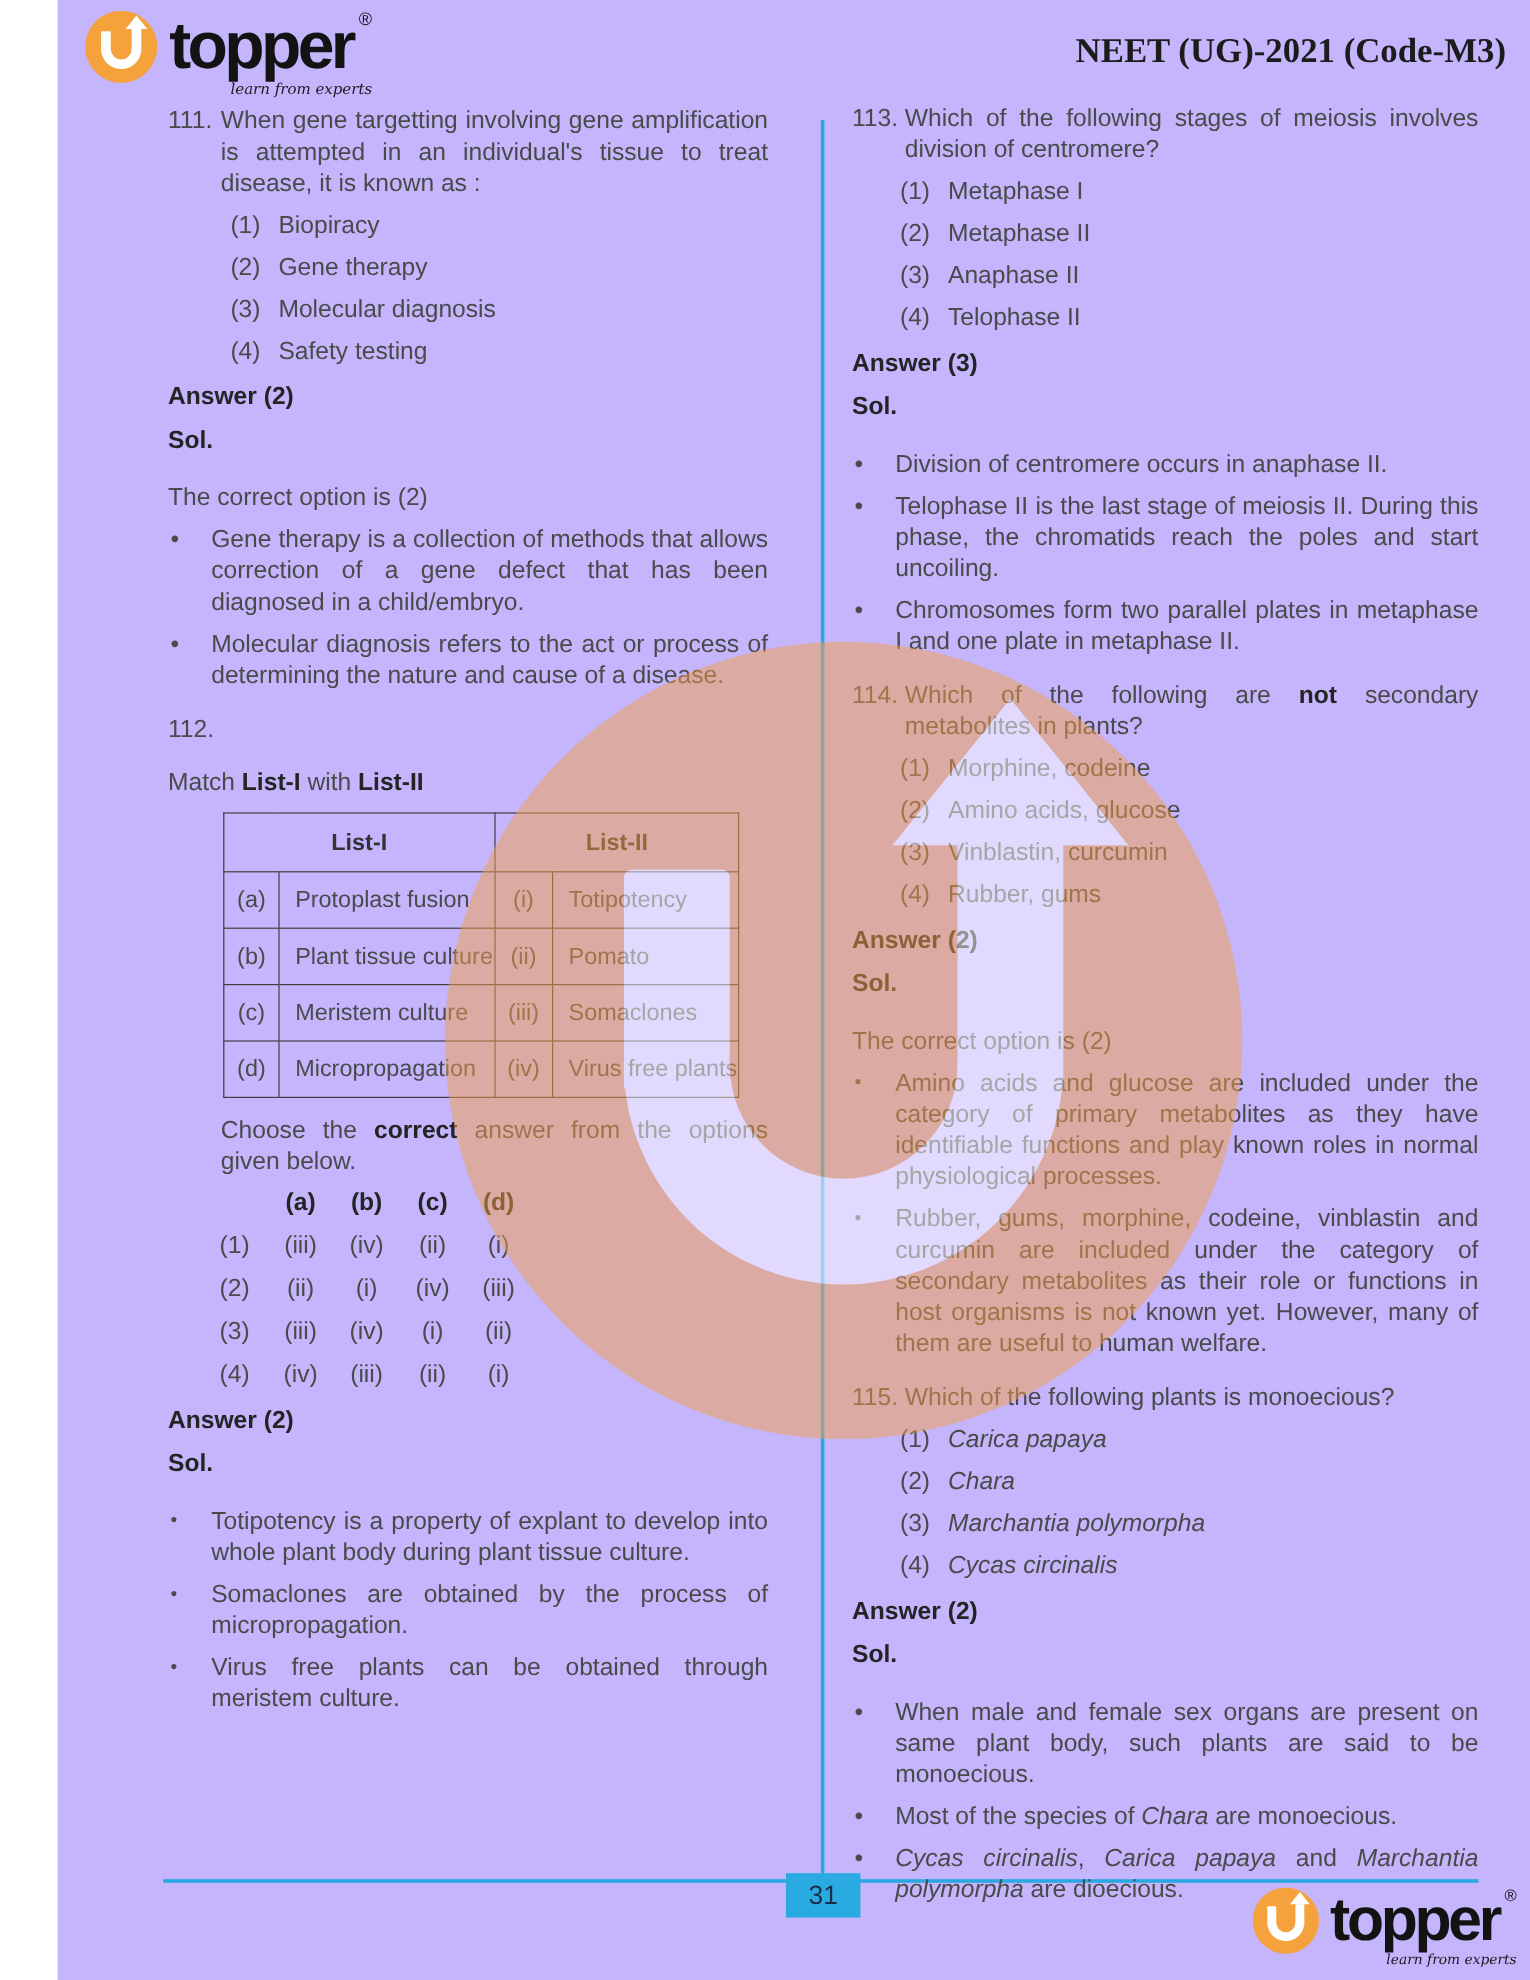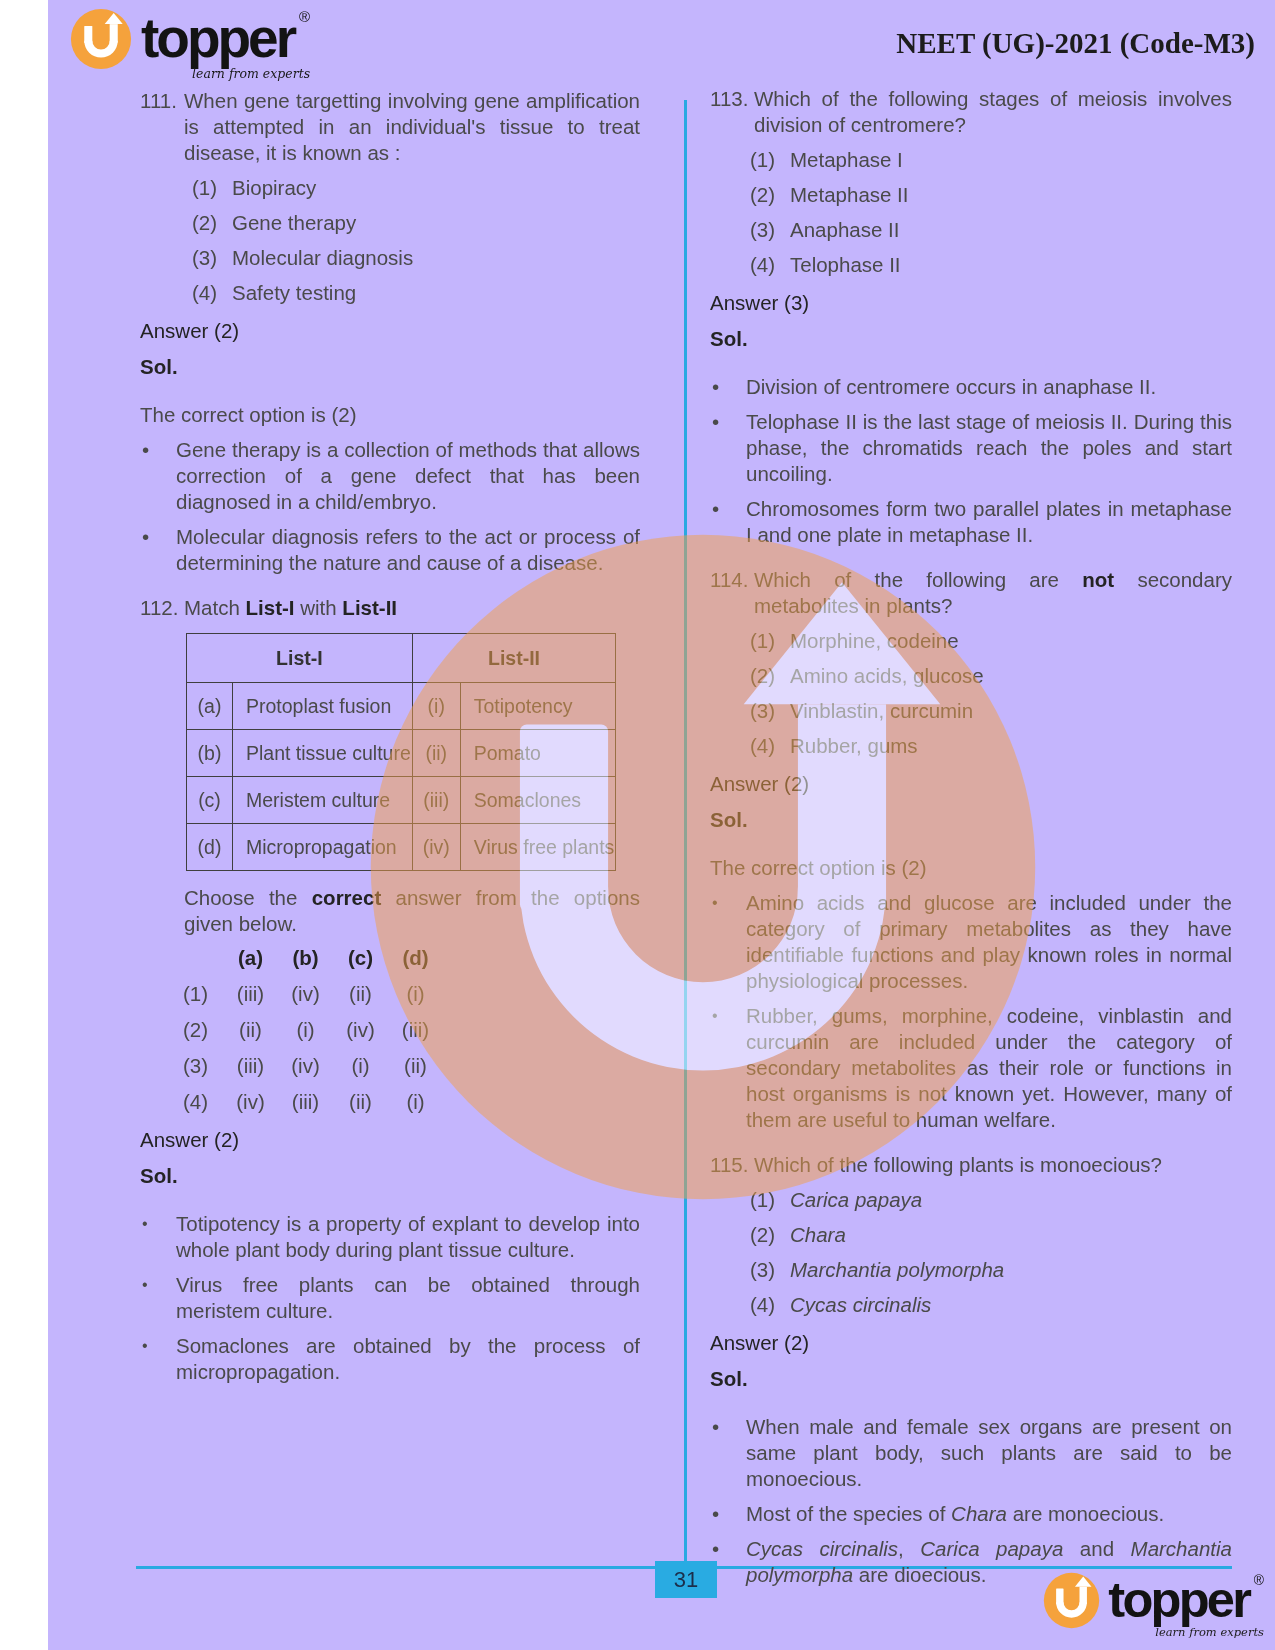--- a/index.html
+++ b/index.html
@@ -33,21 +33,21 @@
   .colL{position:absolute;left:92px;top:88px;width:500px;z-index:2;}
   .colR{position:absolute;left:662px;top:86px;width:522px;z-index:2;}
   
   .q{display:flex;margin-bottom:8px;}
   .qno{flex:0 0 44px;}
   .qtx{flex:1;text-align:justify;}
   .opt{display:flex;margin:9px 0 9px 52px;}
   .colR .opt{margin-left:40px;}
   .optn{flex:0 0 40px;}
   .optt{flex:1;}
-  .ans{font-weight:normal;color:#242424;margin:12px 0 10px;}
+  .ans{font-weight:bold;color:#242424;margin:12px 0 10px;}
   .sol{display:flex;margin-bottom:4px;flex-direction:column;}
   .sol-label{flex:0 0 48px;font-weight:bold;color:#242424;}
   .sol-body{flex:1;}
   .intro{margin-bottom:9px;}
   .bullet{position:relative;padding-left:36px;text-align:justify;margin-bottom:9px;}
   .bullet::before{content:"\2022";position:absolute;left:2px;top:0;}
   .sm::before{font-size:16px;}
   .b{font-weight:bold;color:#242424;}
   .i{font-style:italic;}
   
@@ -143,21 +143,21 @@
     <div class="ans">Answer (2)</div>
     <div class="sol">
       <span class="sol-label">Sol.</span>
       <div class="sol-body">
         <div class="intro">The correct option is (2)</div>
         <div class="bullet">Gene therapy is a collection of methods that allows correction of a gene defect that has been diagnosed in a child/embryo.</div>
         <div class="bullet">Molecular diagnosis refers to the act or process of determining the nature and cause of a disease.</div>
       </div>
     </div>
 
-    <div class="q" style="margin-top:10px;">
+    <div class="q" style="margin-top:10px;flex-direction:column;">
       <span class="qno">112.</span>
       <span class="qtx">
         <span>Match </span><span class="b">List-I</span><span> with </span><span class="b">List-II</span>
       </span>
     </div>
 
     <table class="mtable">
       <colgroup>
           <col style="width:46px">
           <col style="width:170px">
@@ -239,22 +239,22 @@
         <span>(ii)</span>
         <span>(i)</span>
       </div>
     </div>
 
     <div class="ans">Answer (2)</div>
     <div class="sol">
       <span class="sol-label">Sol.</span>
       <div class="sol-body">
         <div class="bullet sm">Totipotency is a property of explant to develop into whole plant body during plant tissue culture.</div>
+        <div class="bullet sm">Somaclones are obtained by the process of micropropagation.</div>
         <div class="bullet sm">Virus free plants can be obtained through meristem culture.</div>
-        <div class="bullet sm">Somaclones are obtained by the process of micropropagation.</div>
       </div>
     </div>
   </div>
 
   <div class="colR">
 
     <div class="q">
       <span class="qno">113.</span>
       <span class="qtx">Which of the following stages of meiosis involves division of centromere?</span>
     </div>

